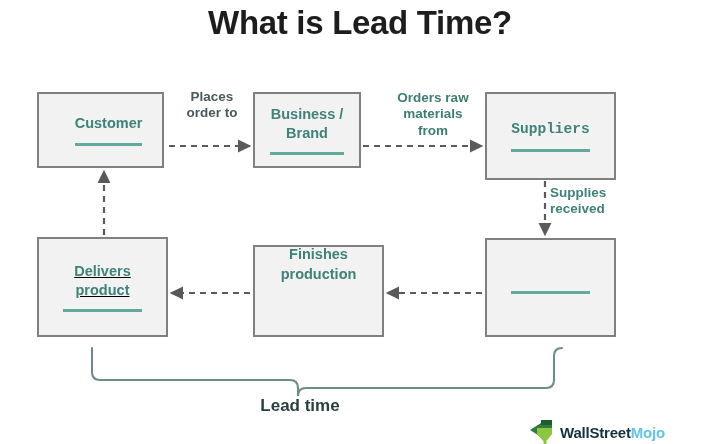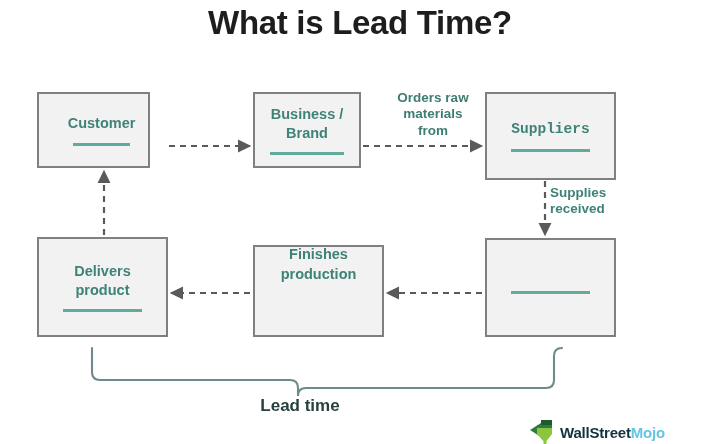--- a/index.html
+++ b/index.html
@@ -50,24 +50,24 @@
     white-space: pre-line;
     padding: 0 4px;
   }
   .node-rule {
     width: 62%;
     height: 3px;
     background: #62ab9c;
     margin-top: 9px;
   }
 
-  .n-customer   { left: 37px;  top: 92px;  width: 113px; height: 76px; padding-left: 16px; }
+  .n-customer   { left: 37px;  top: 92px;  width: 127px; height: 76px; padding-left: 16px; }
   .n-business   { left: 253px; top: 92px;  width: 108px; height: 76px; }
   .n-suppliers  { left: 485px; top: 92px;  width: 131px; height: 88px; font-family: Liberation Mono, monospace; }
-  .n-delivers   { left: 37px;  top: 237px; width: 131px; height: 100px; }
+  .n-delivers   { left: 37px;  top: 237px; width: 131px; height: 100px; text-decoration: underline; }
   .n-finishes   { left: 253px; top: 245px; width: 131px; height: 92px; gap: 44px; }
   .n-assembling { left: 485px; top: 238px; width: 131px; height: 99px; }
 
   .n-business .node-rule  { width: 72%; }
   .n-finishes .node-rule  { width: 64%; }
   .n-assembling .node-rule{ width: 62%; }
 
   
   .conn-label {
     position: absolute;
@@ -176,20 +176,22 @@
   <div class="node n-finishes">
     <div class="node-label">Finishes
 production</div>
     <div class="node-rule"></div>
   </div>
 
   <div class="node n-assembling">
     <div class="node-rule"></div>
   </div>
 
+  <div class="conn-label lbl-places">Places
+order to</div>
   <div class="conn-label lbl-orders">Orders raw
 materials
 from</div>
   <div class="conn-label lbl-supplies">Supplies
 received</div>
 
   <div id="lead-time-label">Lead time</div>
 
   <div id="logo">
     <svg width="26" height="28" viewBox="0 0 26 28" xmlns="http://www.w3.org/2000/svg">

